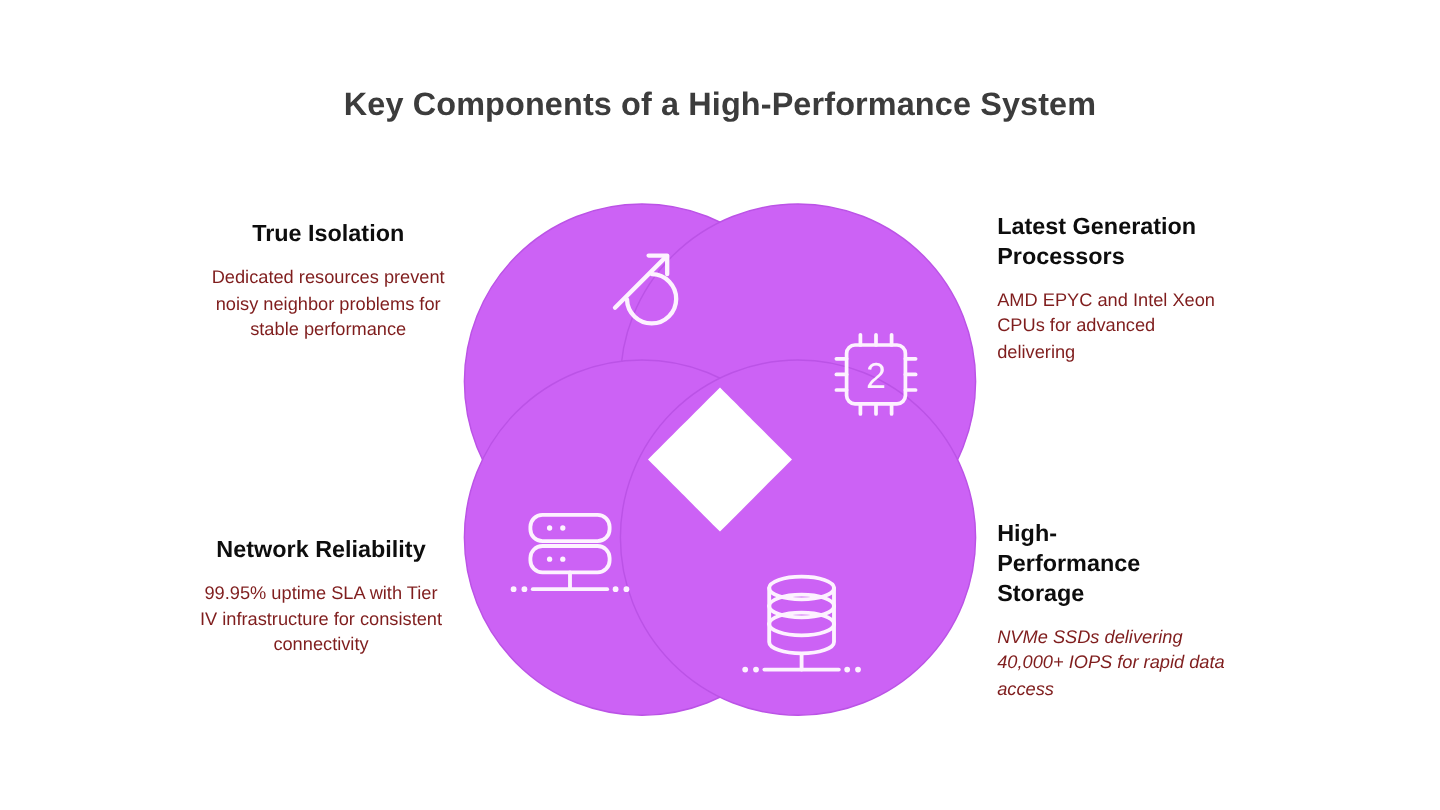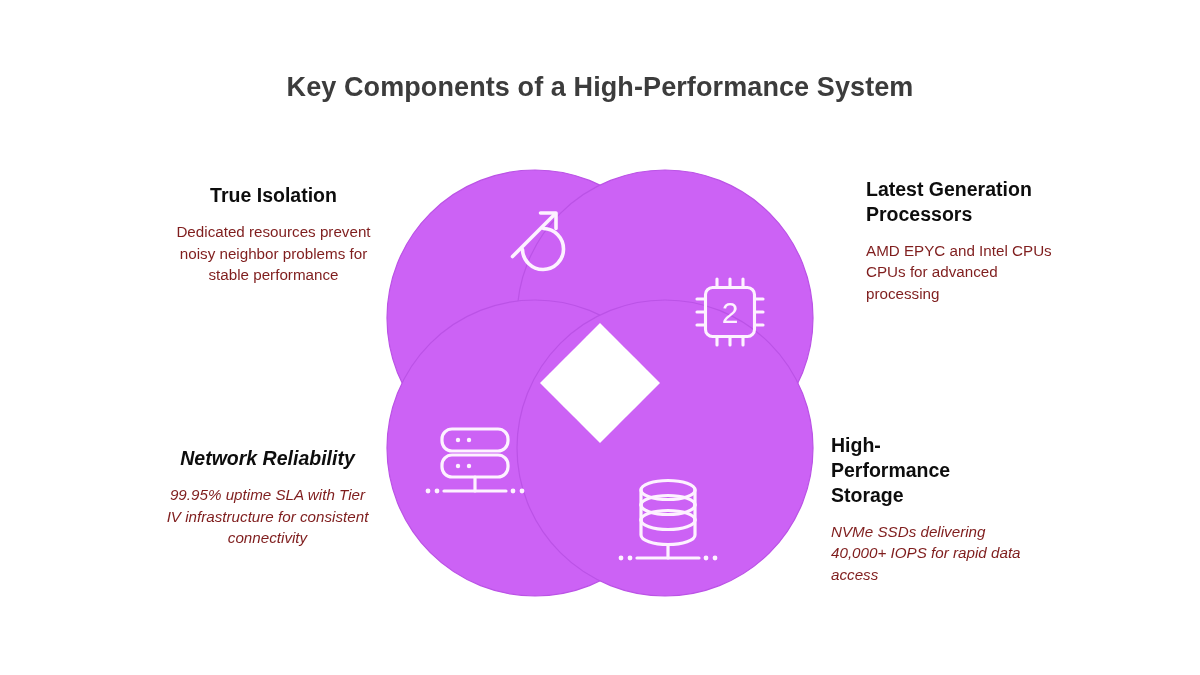--- a/index.html
+++ b/index.html
@@ -55,22 +55,22 @@
     font-size: 15.2px;
     color: #7f1d1d;
     line-height: 1.42;
     margin-top: 13px;
   }
 
   .callout.right-align { text-align: center; }
   .callout.left-align  { text-align: left; }
 
   #callout-true-isolation     { left: 175px; top: 183px;  width: 197px; }
-  #callout-network-reliability{ left: 163px; top: 446px;  width: 209px; font-style: italic; }
-  #callout-processors         { left: 831px; top: 177px;  width: 192px; margin-left: 35px; }
+  #callout-network-reliability{ left: 163px; top: 446px;  width: 209px; }
+  #callout-processors         { left: 831px; top: 177px;  width: 192px; }
   #callout-storage            { left: 831px; top: 433px;  width: 150px; }
   #callout-storage .callout-body { width: 190px; font-style: italic; }
 </style>
 </head>
 <body>
 
 <div id="slide">
 
   <div id="page-title">Key Components of a High-Performance System</div>
 
@@ -161,21 +161,21 @@
     </svg>
   </div>
 
   <div class="callout right-align" id="callout-true-isolation">
     <div class="callout-heading">True Isolation</div>
     <div class="callout-body">Dedicated resources prevent noisy neighbor problems for stable performance</div>
   </div>
 
   <div class="callout left-align" id="callout-processors">
     <div class="callout-heading">Latest Generation Processors</div>
-    <div class="callout-body">AMD EPYC and Intel CPUs CPUs for advanced processing</div>
+    <div class="callout-body">AMD EPYC and Intel Xeon CPUs for advanced delivering</div>
   </div>
 
   <div class="callout right-align" id="callout-network-reliability">
     <div class="callout-heading">Network Reliability</div>
     <div class="callout-body">99.95% uptime SLA with Tier IV infrastructure for consistent connectivity</div>
   </div>
 
   <div class="callout left-align" id="callout-storage">
     <div class="callout-heading">High-Performance Storage</div>
     <div class="callout-body">NVMe SSDs delivering 40,000+ IOPS for rapid data access</div>

